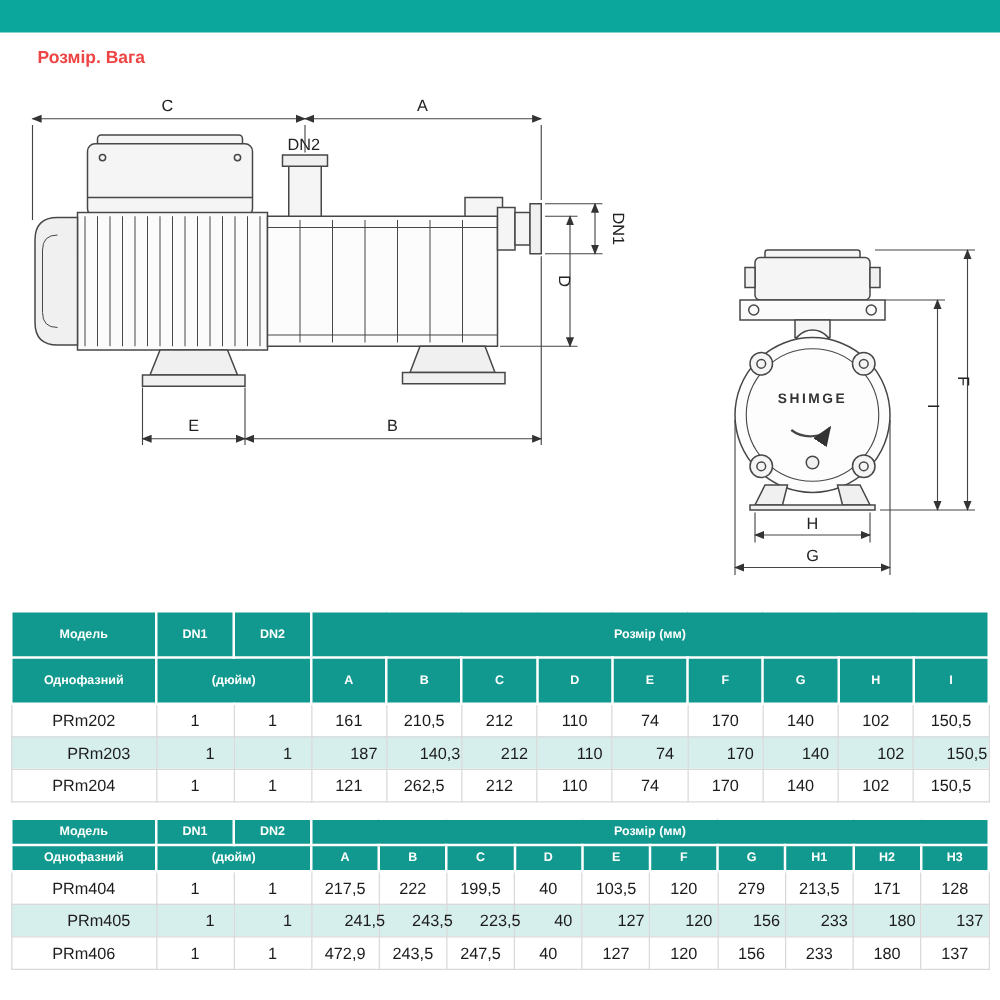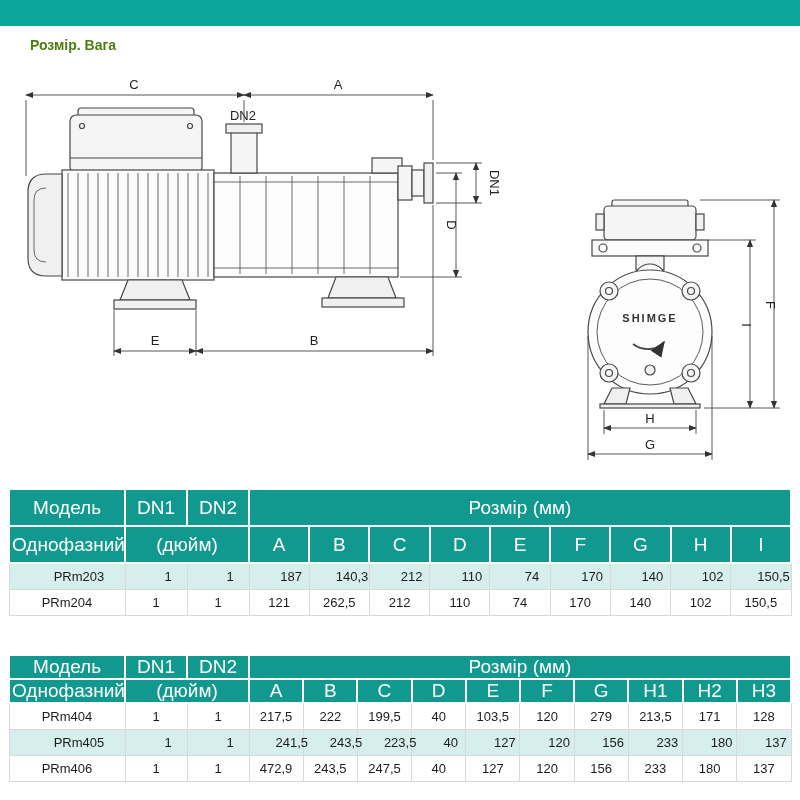--- a/index.html
+++ b/index.html
@@ -1,28 +1,28 @@
 <!DOCTYPE html>
 <html lang="uk"><head>
 <meta charset="utf-8">
 <style>
   * { margin:0; padding:0; box-sizing:border-box; }
   html,body { width:800px; height:800px; background:#fff; font-family:"Liberation Sans","DejaVu Sans",sans-serif; }
   .stage { position:relative; width:800px; height:800px; overflow:hidden; background:#fff; }
 
   .top-bar { position:absolute; top:0; left:0; width:800px; height:26px; background:#0ba79d; }
-  .page-title { position:absolute; top:37px; left:30px; font-size:14px; font-weight:bold; color:#4d7c0f; }
+  .page-title { position:absolute; top:37px; left:30px; font-size:14px; font-weight:bold; color:#ef4444; }
 
   .drawing-wrap { position:absolute; top:70px; left:0; width:800px; height:415px; }
 
   svg text { font-family:"Liberation Sans","DejaVu Sans",sans-serif; font-size:13px; fill:#222; }
   svg text.brand { font-size:11px; font-weight:bold; letter-spacing:2px; fill:#333; }
 
   table.tbl { position:absolute; left:8px; width:784px; border-collapse:collapse; table-layout:fixed; text-align:center; }
-  table.tbl th { background:#11998f; color:#fff; font-weight:normal; border:2px solid #fff; font-size:19px; padding:0 2px; }
+  table.tbl th { background:#11998f; color:#fff; font-weight:bold; border:2px solid #fff; font-size:10px; padding:0 2px; }
   table.tbl td { border:1px solid #d9d9d9; font-size:13px; color:#1c1c1c; background:#fff; padding:0 2px; }
   table.tbl tr.alt td { background:#d6eeec;padding-left:26px; }
   .t1 { top:488px; }
   .t1 thead th { height:37px; }
   .t1 tbody td { height:26px; }
   .t2 { top:654px; }
   .t2 thead th { height:21px; }
   .t2 tbody td { height:26px;margin-left:47px; }
 </style>
 </head>
@@ -187,20 +187,34 @@
         <th>C</th>
         <th>D</th>
         <th>E</th>
         <th>F</th>
         <th>G</th>
         <th>H</th>
         <th>I</th>
       </tr>
     </thead>
     <tbody>
+      <tr>
+        <td>PRm202</td>
+        <td>1</td>
+        <td>1</td>
+        <td>161</td>
+        <td>210,5</td>
+        <td>212</td>
+        <td>110</td>
+        <td>74</td>
+        <td>170</td>
+        <td>140</td>
+        <td>102</td>
+        <td>150,5</td>
+      </tr>
       <tr class="alt">
         <td>PRm203</td>
         <td>1</td>
         <td>1</td>
         <td>187</td>
         <td>140,3</td>
         <td>212</td>
         <td>110</td>
         <td>74</td>
         <td>170</td>

